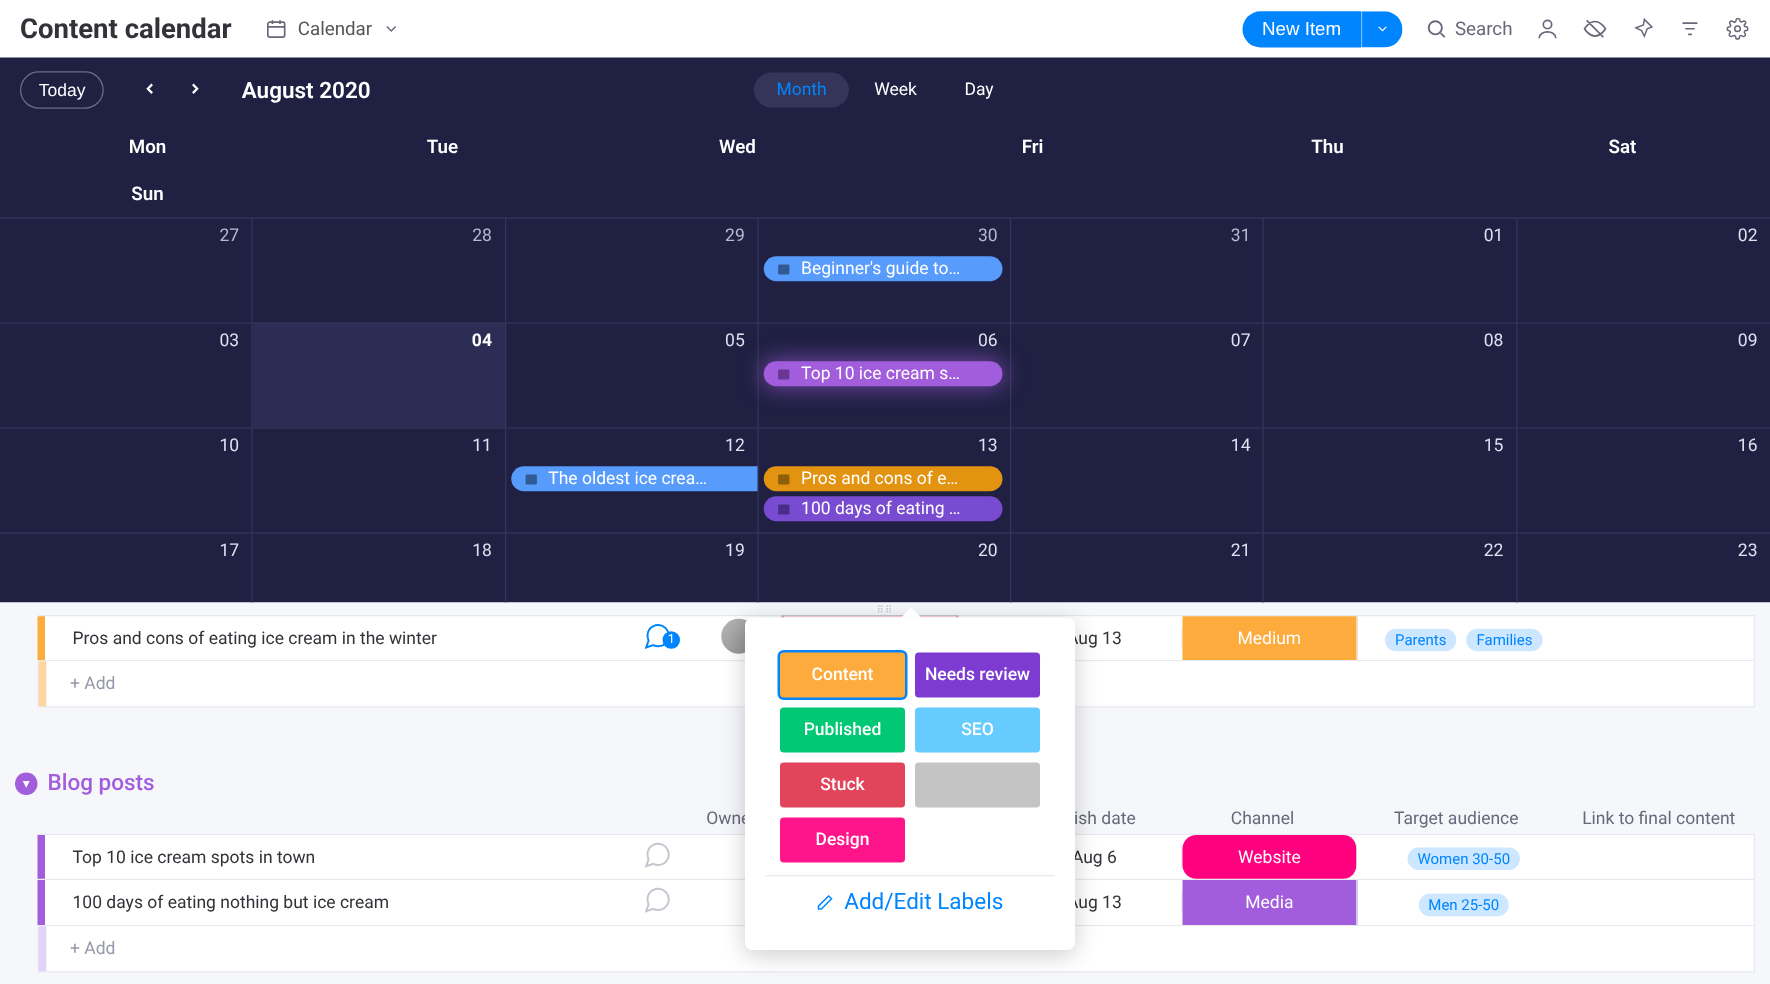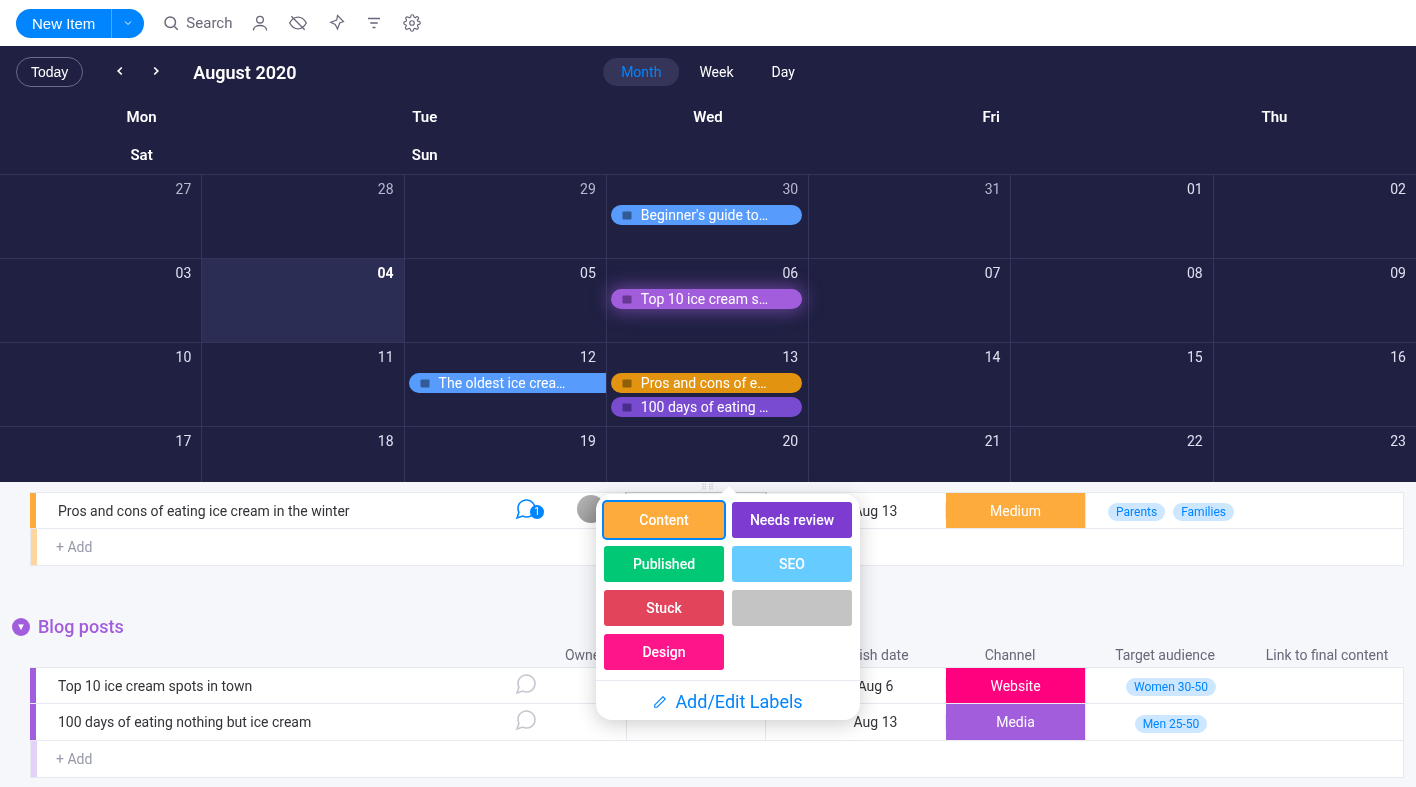--- a/index.html
+++ b/index.html
@@ -138,21 +138,21 @@
   color: #fff;
 }
 .view-pill.active {
   background: #343559;
   color: #0085ff;
 }
 
 
 .cal-head {
   display: grid;
-  grid-template-columns: repeat(5, 1fr);
+  grid-template-columns: repeat(6, 1fr);
 }
 .cal-head .dow {
   text-align: center;
   padding: 10px 0;
   font-size: 15px;
   font-weight: 600;
   color: #fff;
 }
 .cal-body {
   display: grid;
@@ -299,33 +299,33 @@
 .col-headers .h-name{flex:0 0 460px;}
 .col-headers .h-chat{width:60px;}
 .col-headers .h-owner{width:70px; text-align:center;}
 .col-headers .h-status{width:140px;}
 .col-headers .h-sc{width:40px;}
 .col-headers .h-date{width:140px;}
 .col-headers .h-ch{width:140px;}
 .col-headers .h-ta{width:170px;}
 .col-headers .h-link{flex:1;}
 
-.channel-website{background:#ff007f;color:#fff;}
+.channel-website{background:#ff007f;color:#fff;border-radius:11px;}
 .channel-media{background:#a25ddc;color:#fff;}
 
 
 .status-popup {
   position: absolute;
   top: 494px;
   left: 596px;
   width: 264px;
   background:#fff;
-  border-radius:16px;
+  border-radius:6px;
   box-shadow:0 4px 20px rgba(0,0,0,0.2);
-  padding:8px;
+  padding:28px;
   z-index:10;
 }
 .status-popup::before {
   content:''; position:absolute; top:-8px; left:125px;
   border-left:8px solid transparent; border-right:8px solid transparent;
   border-bottom:8px solid #fff;
 }
 .status-grid {
   display:grid; grid-template-columns:1fr 1fr; gap:8px;
 }
@@ -348,20 +348,33 @@
   display:flex;align-items:center;justify-content:center;gap:8px;
   cursor:pointer;
 }
 
 svg { flex-shrink:0; }
 </style>
 </head>
 <body>
 
 <div class="header">
+  <div class="header-left">
+    <div class="board-title">Content calendar</div>
+    <div class="view-switch">
+      <svg width="18" height="18" viewBox="0 0 24 24" fill="none" stroke="#676879" stroke-width="1.8">
+          <rect x="3" y="5" width="18" height="16" rx="2"></rect>
+          <path d="M16 3v4M8 3v4M3 10h18"></path>
+        </svg>
+      <span>Calendar</span>
+      <svg width="14" height="14" viewBox="0 0 24 24" fill="none" stroke="#676879" stroke-width="2">
+          <path d="M6 9l6 6 6-6"></path>
+        </svg>
+    </div>
+  </div>
   <div class="header-right">
     <div class="new-item">
       <button class="new-item-btn">New Item</button>
       <button class="new-item-caret">
         <svg width="12" height="12" viewBox="0 0 24 24" fill="none" stroke="#fff" stroke-width="2">
             <path d="M6 9l6 6 6-6"></path>
           </svg>
       </button>
     </div>
     <div class="search-bar">

